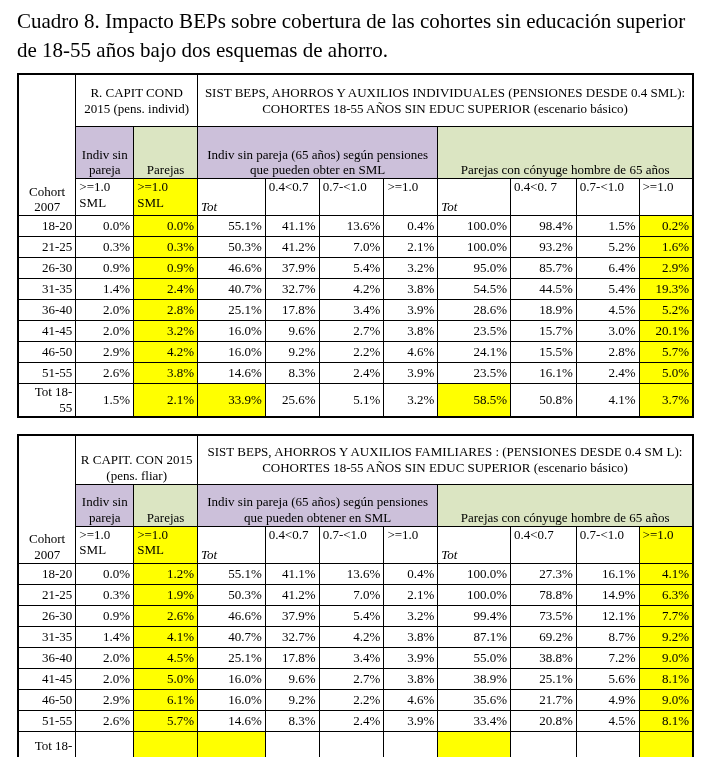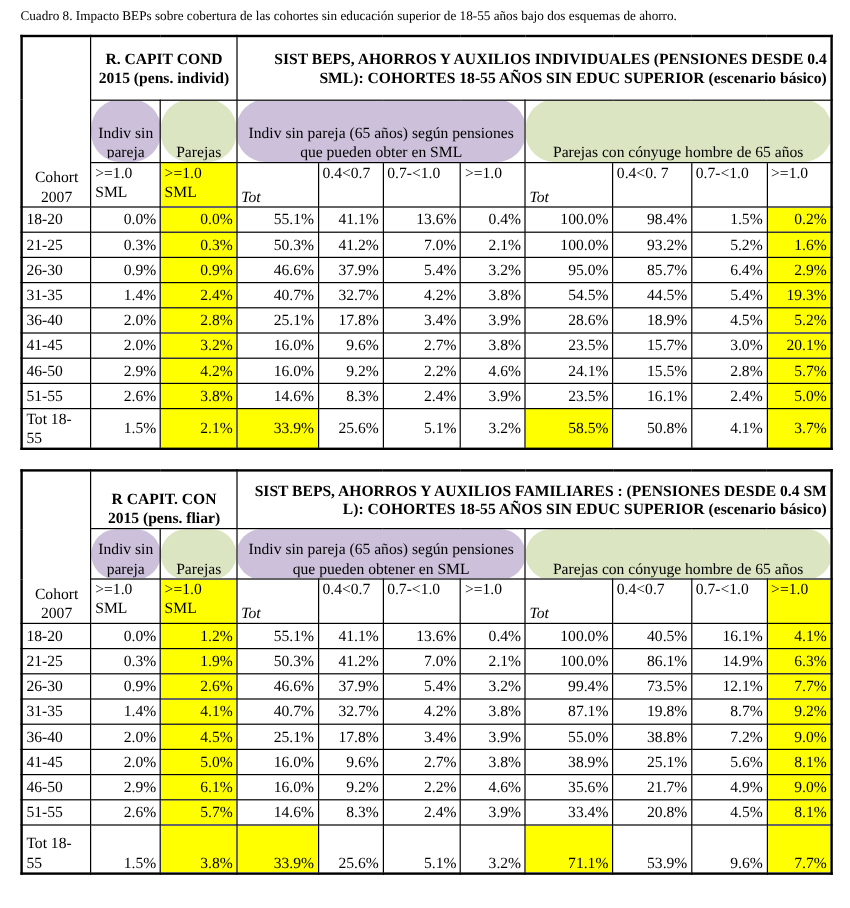--- a/index.html
+++ b/index.html
@@ -1,40 +1,40 @@
 <!DOCTYPE html>
 <html style="--purple: #CCC0DA; --green: #DBE5C2; --yellow: #FFFF00;"><head>
 <meta charset="utf-8">
 <style>
   html,body { margin:0; padding:0; background:#fff; color:#000;
     font-family:"Liberation Serif", serif; }
   .page { width:708px; min-height:757px; box-sizing:border-box;
     padding:7px 14px 8px 17px; background:#fff; }
-  .doc-title { font-size:11px; line-height:1.4; margin:0 0 7px 0; max-width:676px; }
+  .doc-title { font-size:21px; line-height:1.4; margin:0 0 7px 0; max-width:676px; }
 
   table.grid { border-collapse:collapse; table-layout:fixed; border:2px solid #000;
     margin:0 0 16px 0; }
   .grid td { border:1px solid #000; font-size:13px; line-height:1.22;
     padding:0 3px; overflow:hidden; }
 
   .t0 .r1 { height:53px; } .t1 .r1 { height:49px; }
   .t0 .r2 { height:52px; } .t1 .r2 { height:42px; }
   .r3 { height:37px; }
   .data-row { height:21px; }
   .t1 .total-row { height:40px; }
   .t1 .total-row td { vertical-align:bottom; }
 
   .corner { vertical-align:bottom; text-align:center; }
-  .capit  { font-weight:bold; text-align:center; vertical-align:middle; }
+  .capit  { font-weight:normal; text-align:center; vertical-align:middle; }
   .t1 .capit { vertical-align:bottom; }
-  .beps   { font-weight:bold; text-align:right; vertical-align:middle; }
-  .grp    { text-align:center; vertical-align:bottom;border-radius:24px; }
+  .beps   { font-weight:normal; text-align:center; vertical-align:middle; }
+  .grp    { text-align:center; vertical-align:bottom; }
   .hdr    { text-align:left; }
   .vt { vertical-align:top; } .vb { vertical-align:bottom;font-style:italic; }
-  .label  { text-align:left; }
+  .label  { text-align:right; }
   .num    { text-align:right; padding-right:4px; }
 
   .purple { background:var(--purple); }
   .green  { background:var(--green); }
   .yellow { background:var(--yellow); }
 </style>
 </head>
 <body>
 
 <div class="page">
@@ -237,34 +237,34 @@
           </tr>
           <tr class="data-row">
             <td class="label">18-20</td>
             <td class="num">0.0%</td>
             <td class="num yellow">1.2%</td>
             <td class="num">55.1%</td>
             <td class="num">41.1%</td>
             <td class="num">13.6%</td>
             <td class="num">0.4%</td>
             <td class="num">100.0%</td>
-            <td class="num">40.5%</td>
+            <td class="num">27.3%</td>
             <td class="num">16.1%</td>
             <td class="num yellow">4.1%</td>
           </tr>
           <tr class="data-row">
             <td class="label">21-25</td>
             <td class="num">0.3%</td>
             <td class="num yellow">1.9%</td>
             <td class="num">50.3%</td>
             <td class="num">41.2%</td>
             <td class="num">7.0%</td>
             <td class="num">2.1%</td>
             <td class="num">100.0%</td>
-            <td class="num">86.1%</td>
+            <td class="num">78.8%</td>
             <td class="num">14.9%</td>
             <td class="num yellow">6.3%</td>
           </tr>
           <tr class="data-row">
             <td class="label">26-30</td>
             <td class="num">0.9%</td>
             <td class="num yellow">2.6%</td>
             <td class="num">46.6%</td>
             <td class="num">37.9%</td>
             <td class="num">5.4%</td>
@@ -276,21 +276,21 @@
           </tr>
           <tr class="data-row">
             <td class="label">31-35</td>
             <td class="num">1.4%</td>
             <td class="num yellow">4.1%</td>
             <td class="num">40.7%</td>
             <td class="num">32.7%</td>
             <td class="num">4.2%</td>
             <td class="num">3.8%</td>
             <td class="num">87.1%</td>
-            <td class="num">19.8%</td>
+            <td class="num">69.2%</td>
             <td class="num">8.7%</td>
             <td class="num yellow">9.2%</td>
           </tr>
           <tr class="data-row">
             <td class="label">36-40</td>
             <td class="num">2.0%</td>
             <td class="num yellow">4.5%</td>
             <td class="num">25.1%</td>
             <td class="num">17.8%</td>
             <td class="num">3.4%</td>

